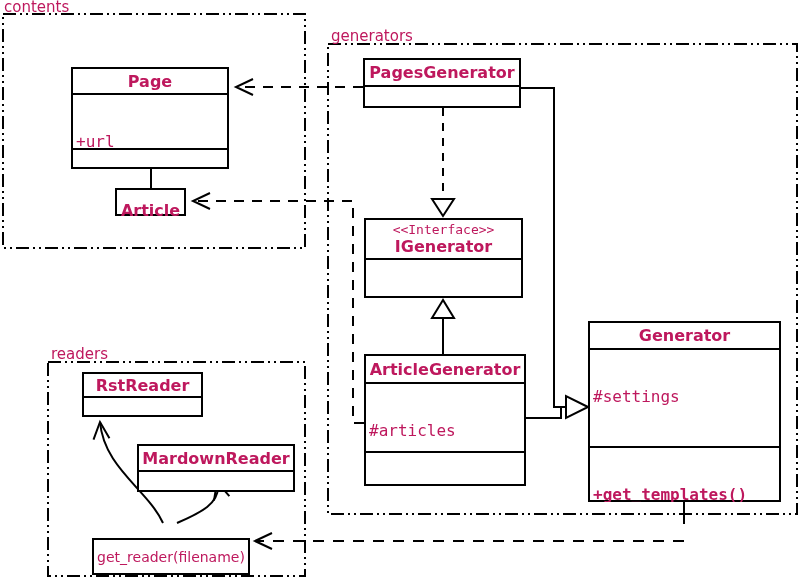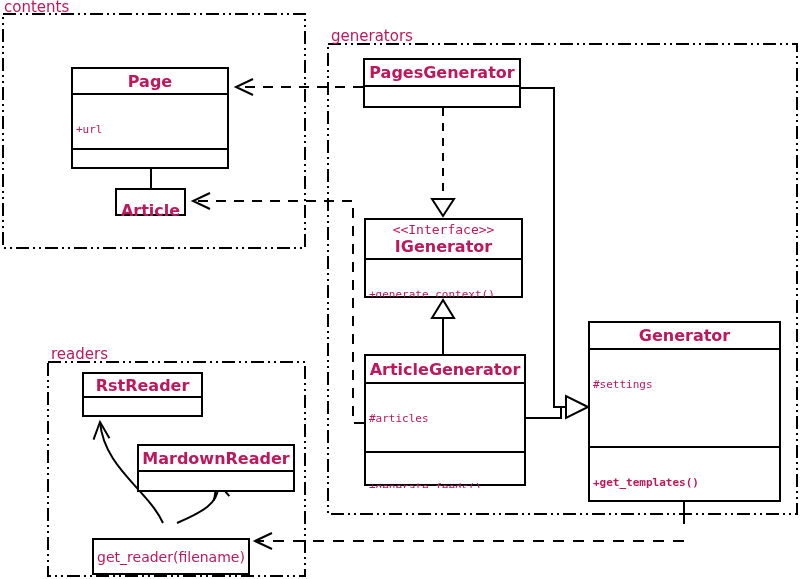--- a/index.html
+++ b/index.html
@@ -5,21 +5,21 @@
   html,body{margin:0;padding:0;background:#fff;}
   #stage{position:relative;width:803px;height:579px;background:#fff;overflow:hidden;
          font-family:"DejaVu Sans",sans-serif;color:#be185d;}
   #wires{position:absolute;left:0;top:0;width:803px;height:579px;}
   .pkg-label{position:absolute;font-size:15px;line-height:15px;white-space:nowrap;}
   .uml{position:absolute;box-sizing:border-box;background:#fff;border:2px solid #000;}
   .uml .t{font-family:"DejaVu Sans",sans-serif;font-weight:bold;font-size:16px;
           display:flex;flex-direction:column;align-items:center;justify-content:center;
           white-space:nowrap;overflow:hidden;}
   .uml .stereo{font-family:"DejaVu Sans Mono",monospace;font-weight:normal;font-size:13px;line-height:15px;}
-  .uml .s{border-top:2px solid #000;font-family:"DejaVu Sans Mono",monospace;font-size:11px;
+  .uml .s{border-top:2px solid #000;font-family:"DejaVu Sans Mono",monospace;font-size:16px;
           padding:1px 2px 0 3px;overflow:hidden;white-space:pre;}
   .uml .s div{line-height:16.5px;}
   .gen-a div{line-height:15.6px !important;}
   .plain{display:flex;align-items:center;justify-content:center;
          font-family:"DejaVu Sans",sans-serif;font-size:14px;white-space:nowrap;}
 </style>
 </head>
 <body>
 
 <div id="stage">

